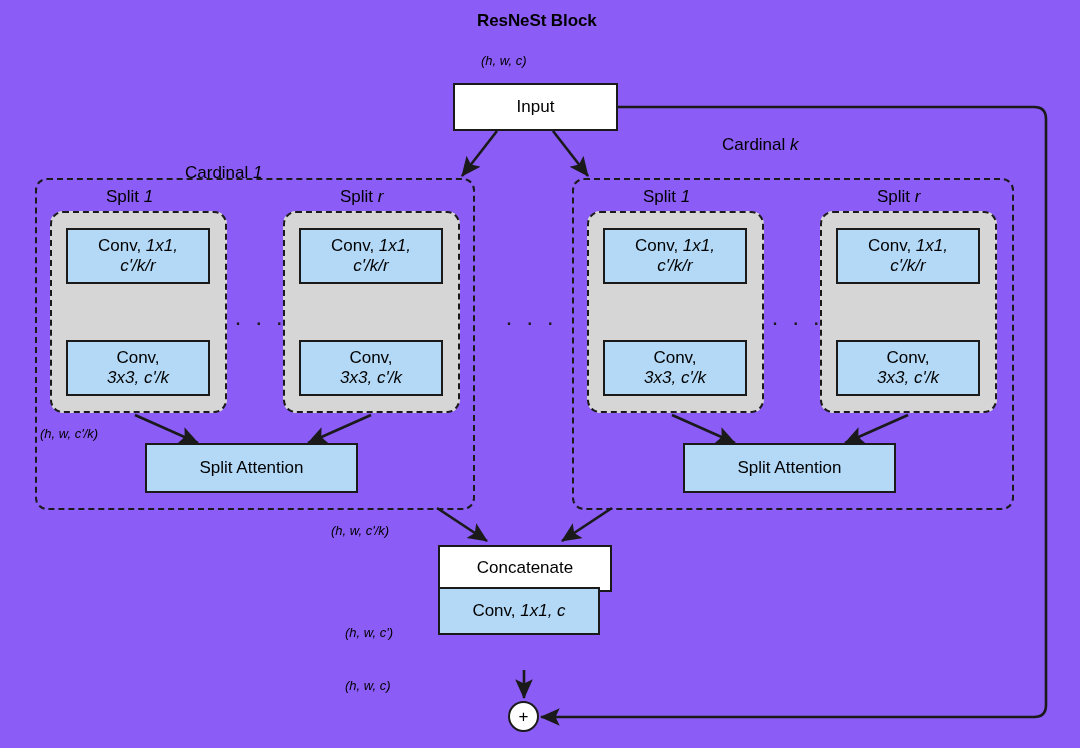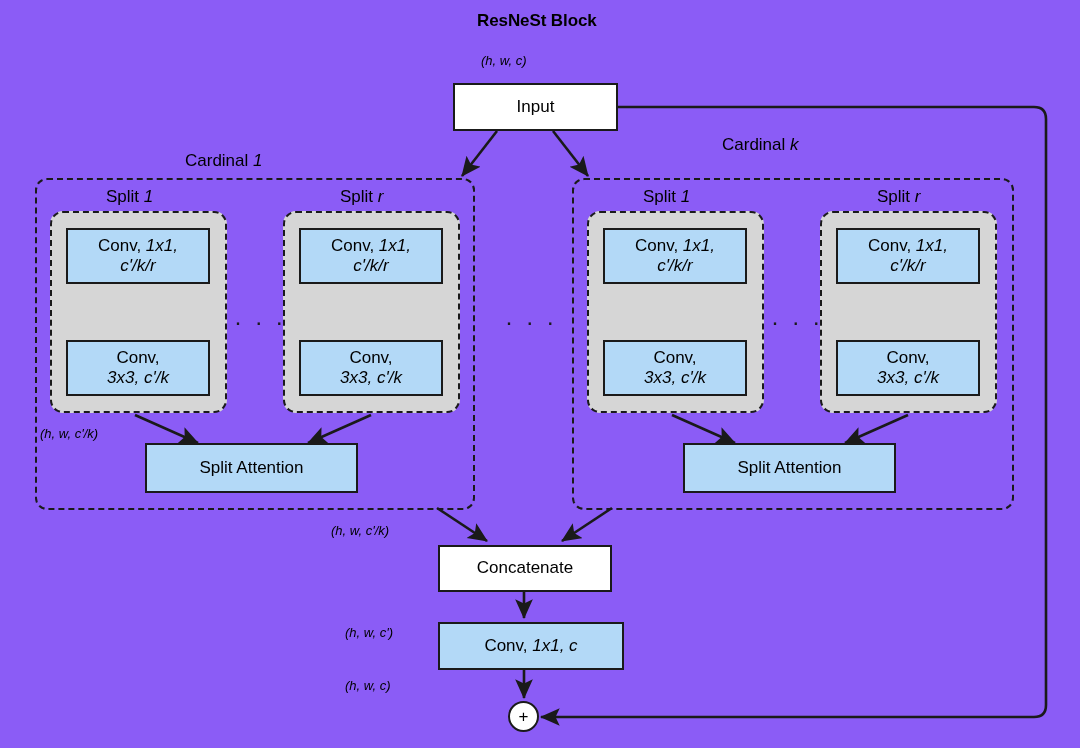--- a/index.html
+++ b/index.html
@@ -136,21 +136,21 @@
   </svg>
 
   <div class="lbl title" style="left:477px; top:12px;">ResNeSt Block</div>
 
   <div class="lbl shape-lbl" style="left:481px; top:54px;">(h, w, c)</div>
 
   <div class="box" style="left:437px; top:83px; width:165px; height:48px;margin-left:16px;">
     <span>Input</span>
   </div>
 
-  <div class="lbl group-lbl" style="left:185px; top:152px;"><span>Cardinal </span><i>1</i></div>
+  <div class="lbl group-lbl" style="left:185px; top:164px;"><span>Cardinal </span><i>1</i></div>
 
   <div class="cardinal" style="left:35px; top:178px; width:440px; height:332px;"></div>
 
   <div class="lbl group-lbl" style="left:106px; top:188px;"><span>Split </span><i>1</i></div>
   <div class="splitgroup" style="left:50px; top:211px; width:177px; height:202px;"></div>
   <div class="box blue" style="left:66px; top:228px; width:144px; height:56px;">
     <span><span>Conv, </span><i>1x1,</i><br><i>c'/k/r</i></span>
   </div>
   <div class="box blue" style="left:66px; top:340px; width:144px; height:56px;">
     <span><span>Conv,</span><br><i>3x3, c'/k</i></span>
@@ -204,21 +204,21 @@
   </div>
 
   <div class="lbl shape-lbl" style="left:331px; top:524px;">(h, w, c'/k)</div>
 
   <div class="box" style="left:438px; top:545px; width:174px; height:47px;">
     <span>Concatenate</span>
   </div>
 
   <div class="lbl shape-lbl" style="left:345px; top:626px;">(h, w, c')</div>
 
-  <div class="box blue" style="left:438px; top:622px; width:186px; height:48px;">
+  <div class="box blue" style="left:438px; top:587px; width:162px; height:48px;">
     <span><span>Conv, </span><i>1x1, c</i></span>
   </div>
 
   <div class="lbl shape-lbl" style="left:345px; top:679px;">(h, w, c)</div>
 
   <div class="plus" style="left:508px; top:701px; width:31px; height:31px;">
     <span>+</span>
   </div>
 
 </div>

